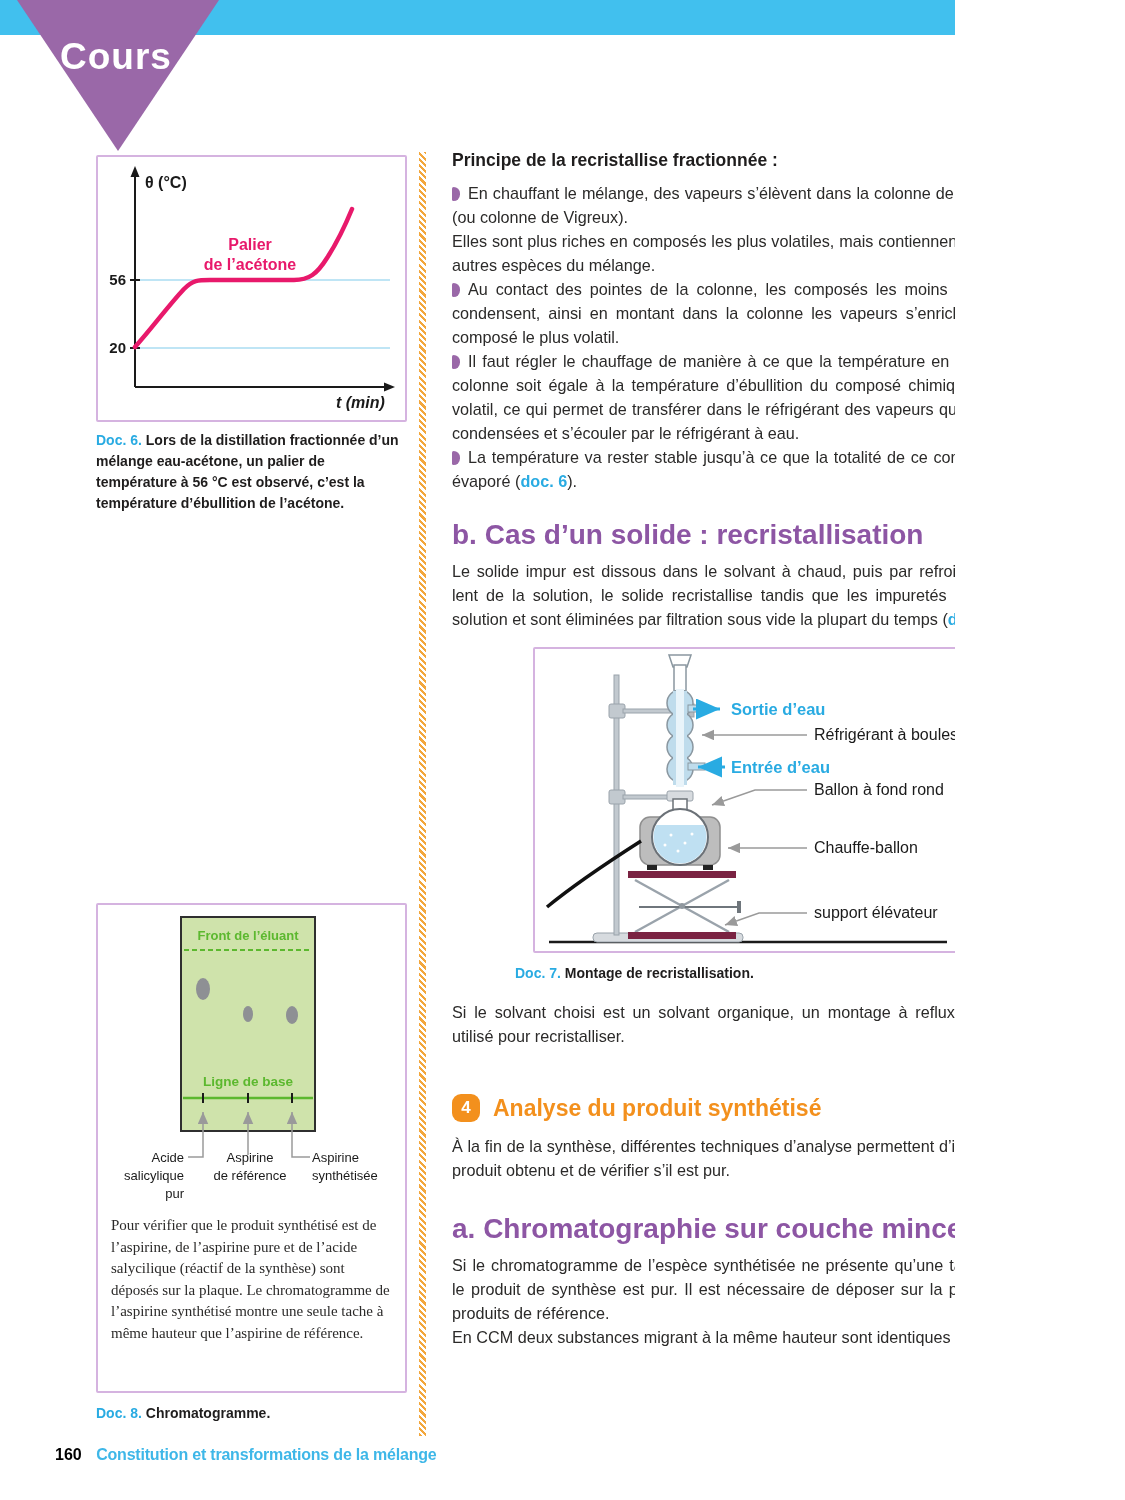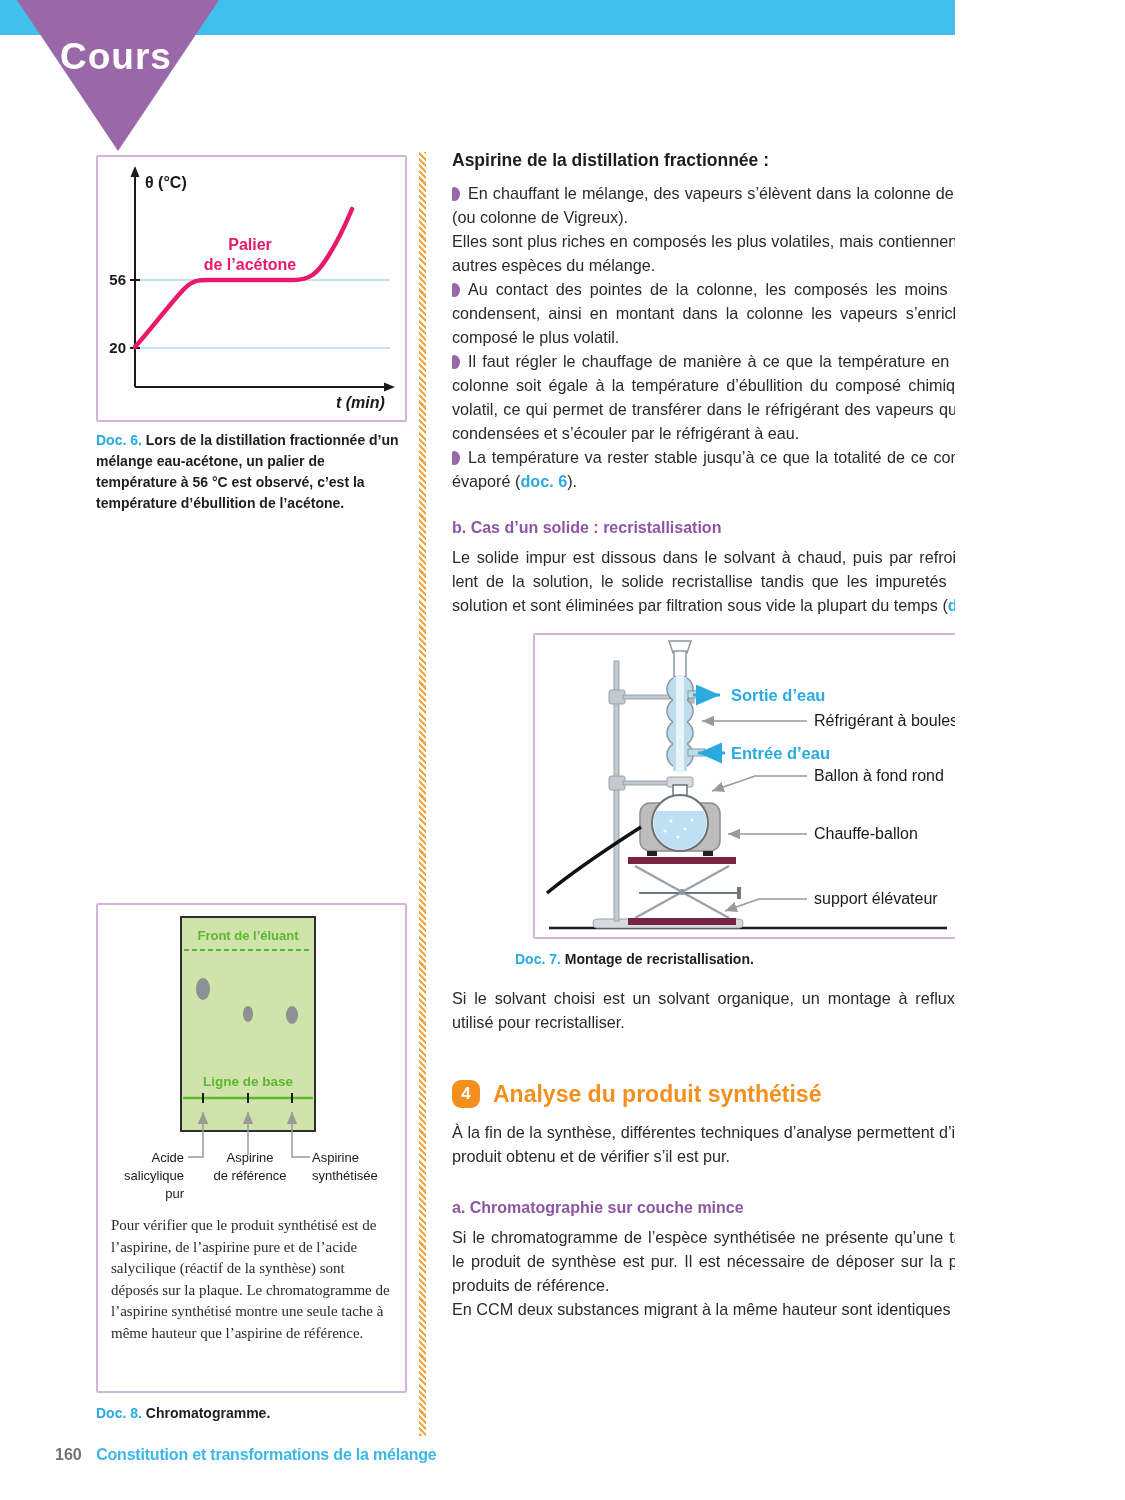--- a/index.html
+++ b/index.html
@@ -20,33 +20,33 @@
   .cap .doclbl{color:#29abe2;}
   
   .rcol{position:absolute;left:452px;top:150px;width:578px;}
   .rcol p{margin:0;font-size:16.2px;line-height:24px;text-align:justify;}
   h3.principle{margin:0 0 10px 0;font-size:17.5px;font-weight:bold;color:#1f1d1d;}
   .bullet{position:relative;}
   .bmark{display:inline-block;width:8px;height:14px;background:#9a68a8;
          border-radius:2px 8px 8px 2px;margin-right:8px;transform:translateY(2px);}
   .mb14{margin-bottom:14px;}
   .doclink{color:#29abe2;font-weight:bold;}
-  h3.purple{margin:18px 0 8px 0;font-size:16px;font-weight:bold;color:#8d56a4;}
+  h3.purple{margin:18px 0 8px 0;font-size:28px;font-weight:bold;color:#8d56a4;}
   .sec4{display:flex;align-items:center;gap:13px;margin:46px 0 12px 0;}
   .badge4{display:flex;align-items:center;justify-content:center;width:28px;height:28px;
           background:#f3901d;border-radius:9px;color:#fff;font-size:17px;font-weight:bold;}
   .sec4 .t{color:#f3901d;font-size:23px;font-weight:bold;}
   
   .fig7wrap{width:430px;margin:16px 0 0 73px;}
   .cap7{margin:10px 0 0 63px;}
   
   .note8{font-family:"Liberation Serif","DejaVu Serif",serif;font-size:15px;line-height:21.5px;
          padding:4px 13px 0 13px;color:#2b2a29;text-align:left;}
   .footer{position:absolute;left:55px;top:1446px;font-size:16px;font-weight:bold;}
-  .footer .num{color:#737373;}
+  .footer .num{color:#000000;}
   .footer .chap{color:#3eb7e8;margin-left:10px;letter-spacing:-0.2px;}
   svg text{font-family:"Liberation Sans","DejaVu Sans",sans-serif;}
 </style>
 </head>
 <body>
 
 <div id="page">
 
   <div class="topbar"></div>
   <div class="tri"></div>
@@ -108,21 +108,21 @@
     </svg>
     <div class="note8">Pour vérifier que le produit synthétisé est de l’aspirine, de l’aspirine pure et de l’acide salycilique (réactif de la synthèse) sont déposés sur la plaque. Le chromatogramme de l’aspirine synthétisé montre une seule tache à même hauteur que l’aspirine de référence.</div>
   </div>
   <div class="cap" style="position:absolute;left:96px;top:1403px;width:310px;">
     <span class="doclbl">Doc. 8.</span>
     <span>Chromatogramme.</span>
   </div>
 
   <div class="rcol">
 
-    <h3 class="principle">Aspirine de la distillation fractionnée :</h3>
+    <h3 class="principle">Principe de la recristallise fractionnée :</h3>
 
     <p class="bullet"><span class="bmark"></span><span>En chauffant le mélange, des vapeurs s’élèvent dans la colonne de distillation (ou colonne de Vigreux).</span></p>
     <p class="mb14"><span>Elles sont plus riches en composés les plus volatiles, mais contiennent aussi les autres espèces du mélange.</span></p>
 
     <p class="bullet mb14"><span class="bmark"></span><span>Au contact des pointes de la colonne, les composés les moins volatils se condensent, ainsi en montant dans la colonne les vapeurs s’enrichissent en composé le plus volatil.</span></p>
 
     <p class="bullet mb14"><span class="bmark"></span><span>Il faut régler le chauffage de manière à ce que la température en haut de la colonne soit égale à la température d’ébullition du composé chimique le plus volatil, ce qui permet de transférer dans le réfrigérant des vapeurs qui vont être condensées et s’écouler par le réfrigérant à eau.</span></p>
 
     <p class="bullet"><span class="bmark"></span><span>La température va rester stable jusqu’à ce que la totalité de ce composé soit évaporé (</span><span class="doclink">doc. 6</span><span>).</span></p>
 

